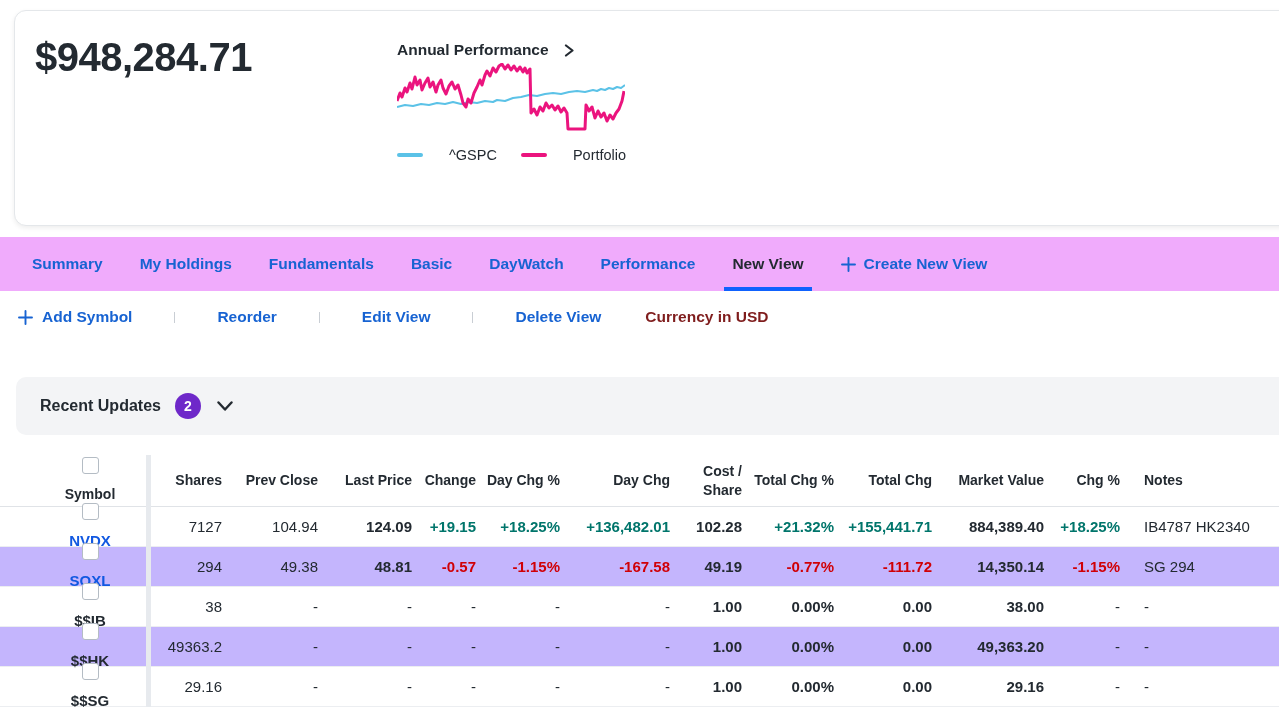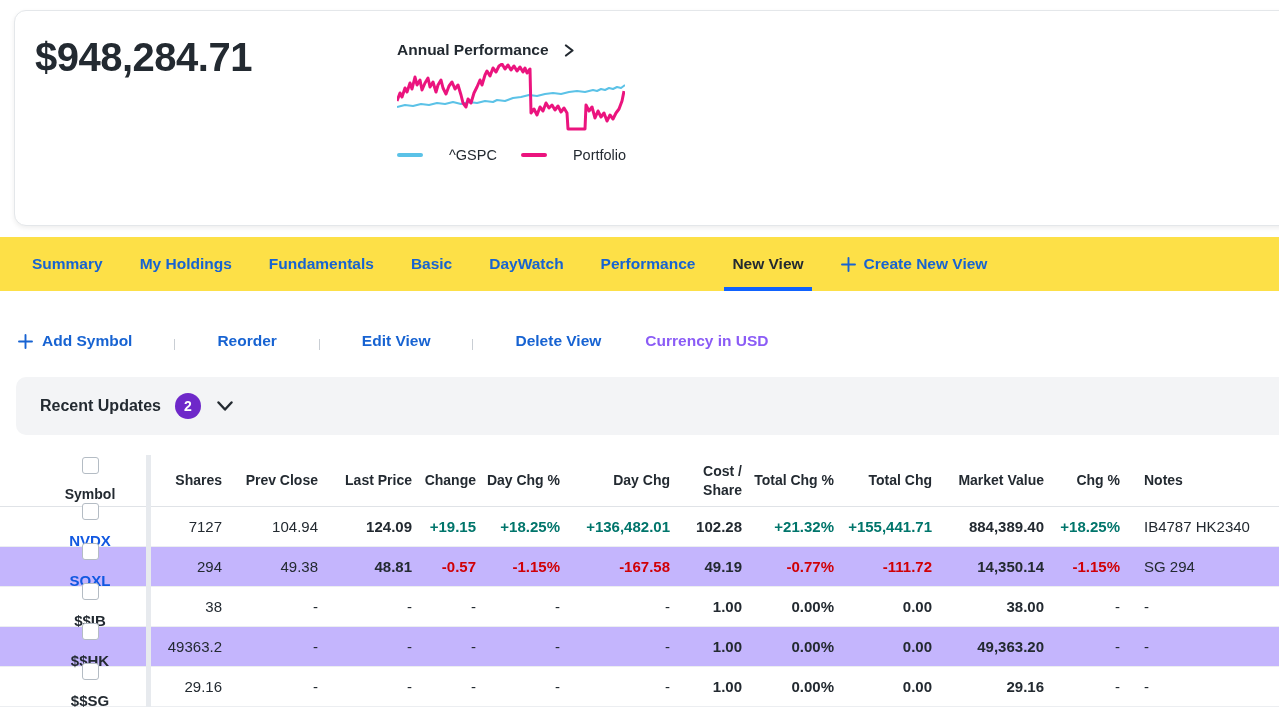--- a/index.html
+++ b/index.html
@@ -21,35 +21,35 @@
 
   .chart-block { position:absolute; left:382px; top:30px; width:240px; }
   .chart-title-row { display:flex; align-items:center; gap:15px; font-size:15.5px; font-weight:700; }
   .chart-svg { margin-top:4px; display:block; }
   .legend { display:flex; align-items:center; gap:24px; margin-top:6px; }
   .legend-item { display:flex; align-items:center; gap:26px; font-size:14.5px; color:#232a31; }
   .legend-swatch { width:26px; height:4px; border-radius:2px; display:inline-block; }
 
   
   .tab-strip { position:absolute; top:237px; left:0; right:0; height:54px;
-    background:#fde047; display:flex; align-items:stretch; padding-left:32px; }
+    background:#f0abfc; display:flex; align-items:stretch; padding-left:32px; }
   .tab { display:flex; align-items:center; position:relative; margin-right:37px;
     font-size:15.5px; font-weight:700; color:#1763d2; cursor:pointer; white-space:nowrap; }
   .tab.active { color:#232a31; }
   .tab.active::after { content:''; position:absolute; left:-8px; right:-8px; bottom:0;
     height:4px; background:#0f62fe; }
   .tab.action { gap:8px; }
 
   
-  .actions-row { position:absolute; top:316px; left:18px; right:0; height:34px;
-    display:flex; align-items:flex-end; }
+  .actions-row { position:absolute; top:300px; left:18px; right:0; height:34px;
+    display:flex; align-items:center; }
   .action-link { display:flex; align-items:center; gap:9px; font-size:15.5px;
     font-weight:700; color:#1763d2; cursor:pointer; white-space:nowrap; }
   .action-sep { width:1px; height:11px; background:#c9ced4; margin:0 42px; }
-  .currency-label { margin-left:44px; font-size:15.5px; font-weight:600; color:#8b5cf6; }
+  .currency-label { margin-left:44px; font-size:15.5px; font-weight:600; color:#7f1d1d; }
 
   
   .updates-bar { position:absolute; top:377px; left:16px; right:0; height:58px;
     background:#f3f4f6; border-radius:10px 0 0 10px; display:flex; align-items:center;
     padding-left:24px; gap:14px; }
   .updates-title { font-size:16px; font-weight:700; color:#232a31; }
   .updates-badge { width:26px; height:26px; border-radius:50%; background:#6e28c9;
     color:#fff; font-size:14px; font-weight:700; display:flex; align-items:center;
     justify-content:center; }
 

